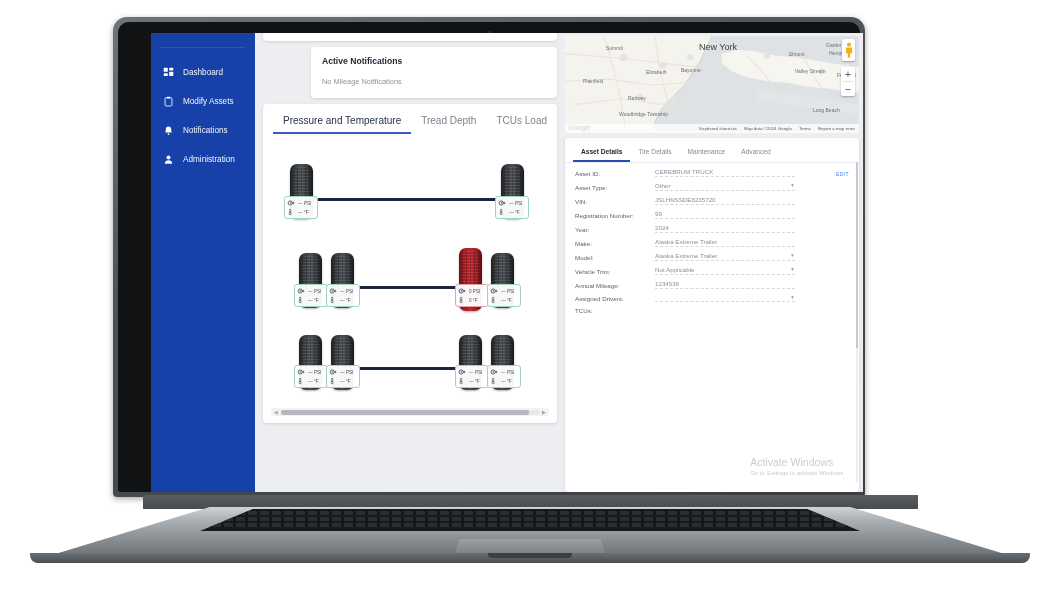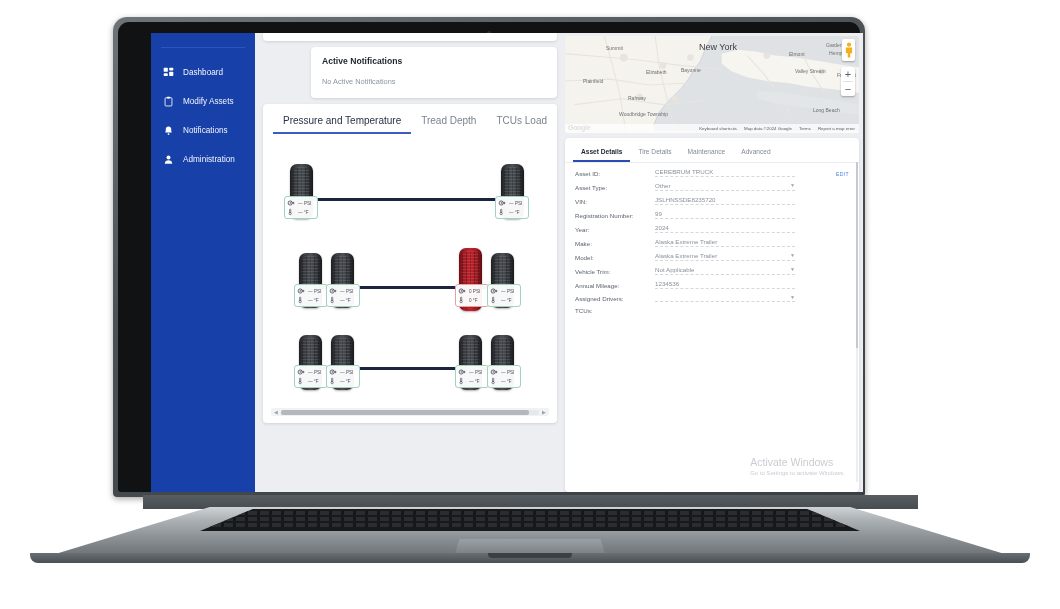--- a/index.html
+++ b/index.html
@@ -215,21 +215,21 @@
               <span>Administration</span>
             </div>
           </div>
 
           <div class="center">
 
             <div class="card card-stub"></div>
 
             <div class="card notif">
               <div class="notif-title">Active Notifications</div>
-              <div class="notif-body">No Active Notifications</div>
+              <div class="notif-body">No Mileage Notifications</div>
             </div>
 
             <div class="card tirecard">
               <div class="tabs">
                 <div class="tab active">Pressure and Temperature</div>
                 <div class="tab">Tread Depth</div>
                 <div class="tab">TCUs Load</div>
               </div>
 
               <div class="diagram">

